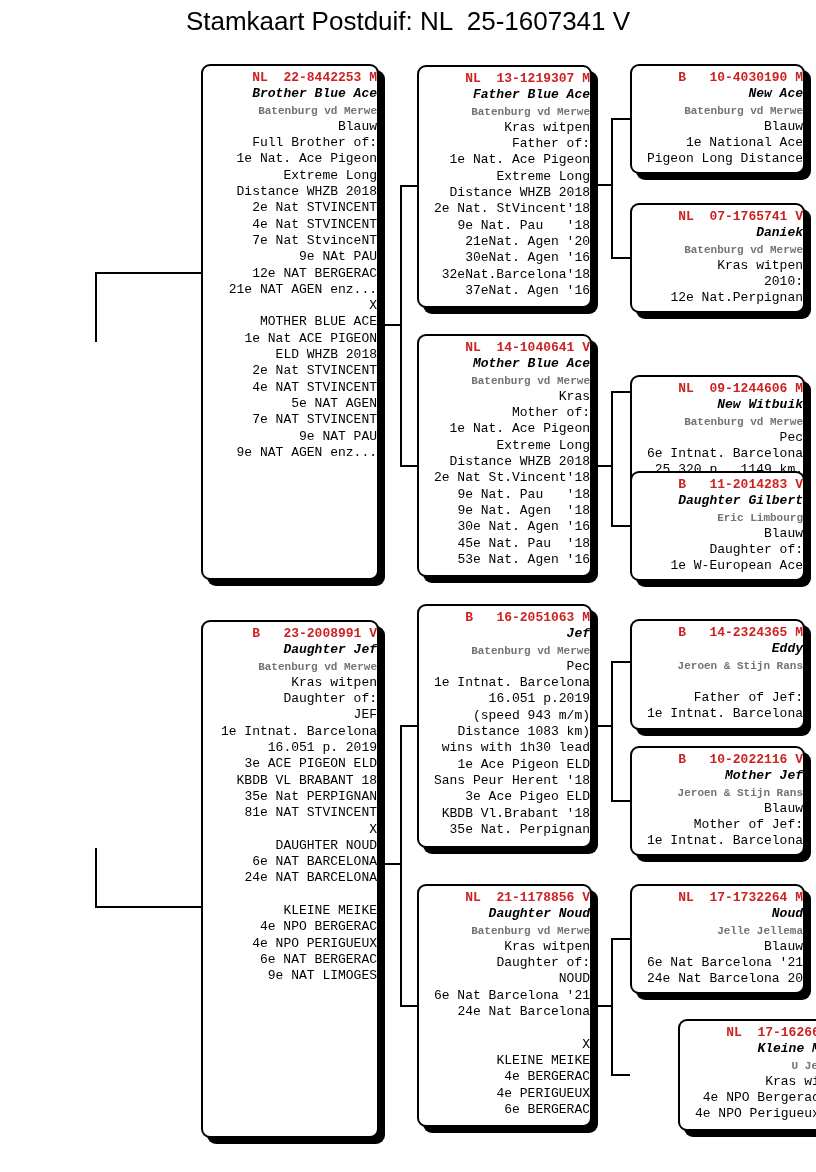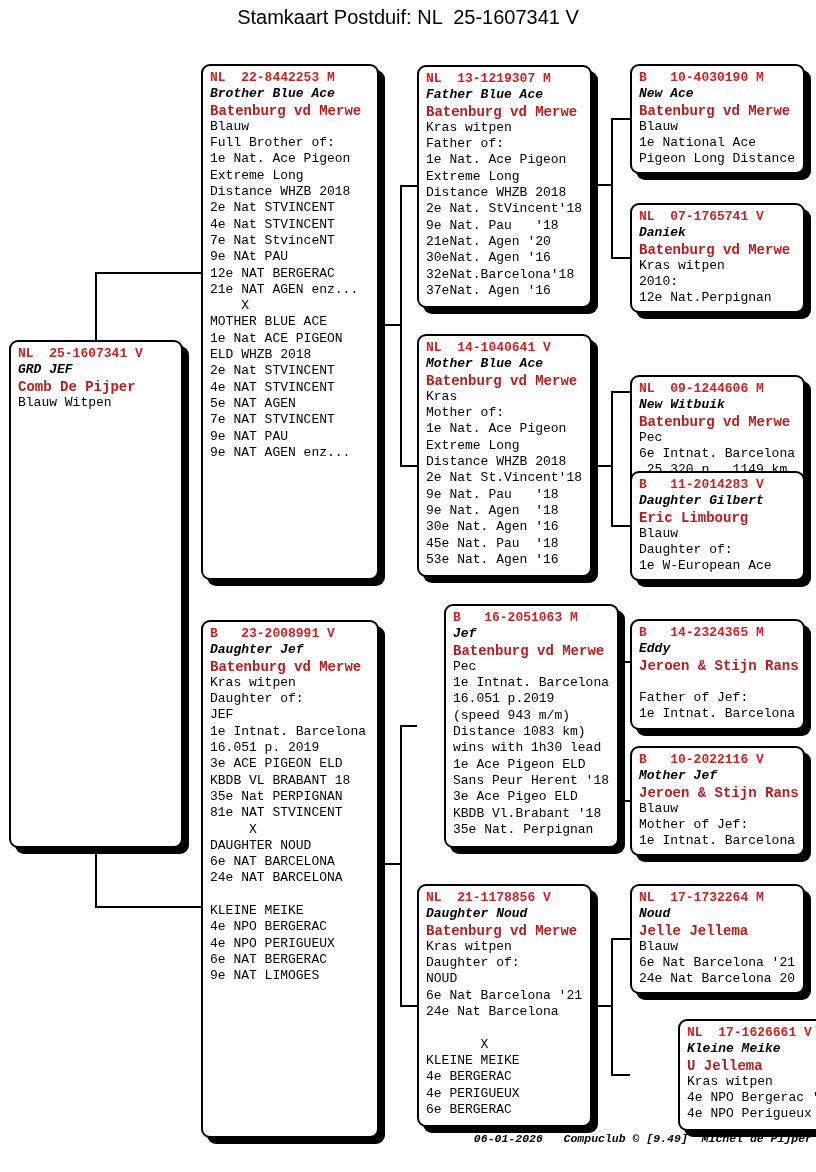--- a/index.html
+++ b/index.html
@@ -7,44 +7,45 @@
     position:relative;
     width:816px;height:1172px;
     background:#ffffff;
     font-family:"Liberation Mono","DejaVu Sans Mono",monospace;
     overflow:hidden;
   }
   .title{
     position:absolute;left:0;top:6px;width:816px;
     text-align:center;
     font-family:"Liberation Sans","DejaVu Sans",sans-serif;
-    font-size:20px;font-weight:400;color:#000;
+    font-size:26px;font-weight:400;color:#000;
     white-space:pre;
   }
   .pbox{
     position:absolute;
     background:#fff;
     border:2px solid #000;
     border-radius:9px;
     box-shadow:6px 6px 0 0 #000;
     padding:4px 0 0 7px;
     box-sizing:border-box;
     overflow:hidden;
+    text-align:right;
   }
   .pbox .ring{
     color:#cc2222;font-weight:bold;
     font-size:13px;line-height:16.3px;white-space:pre;
   }
   .pbox .pname{
     font-weight:bold;font-style:italic;
     font-size:13px;line-height:16.3px;white-space:pre;color:#000;
   }
   .pbox .fancier{
     font-weight:bold;
-    font-size:14px;line-height:16.3px;white-space:pre;color:#b91c1c;
+    font-size:11px;line-height:16.3px;white-space:pre;color:#737373;
   }
   .pbox .lines .ln{
     font-size:13px;line-height:16.3px;min-height:16.3px;
     white-space:pre;color:#000;
   }
   .conn{position:absolute;background:#000;}
   .owner-block{position:absolute;left:8px;top:1032px;color:#000;}
   .owner-name{
     font-size:17px;font-weight:bold;line-height:22px;white-space:pre;
   }
@@ -86,28 +87,20 @@
       <div class="conn" style="left: 592px; top: 725px; width: 20px; height: 2px;"></div>
       <div class="conn" style="left: 611px; top: 662px; width: 2px; height: 140px;"></div>
       <div class="conn" style="left: 611px; top: 661px; width: 19px; height: 2px;"></div>
       <div class="conn" style="left: 611px; top: 800px; width: 19px; height: 2px;"></div>
       <div class="conn" style="left: 592px; top: 1005px; width: 20px; height: 2px;"></div>
       <div class="conn" style="left: 611px; top: 939px; width: 2px; height: 137px;"></div>
       <div class="conn" style="left: 611px; top: 938px; width: 19px; height: 2px;"></div>
       <div class="conn" style="left: 611px; top: 1074px; width: 19px; height: 2px;"></div>
     </div>
 
-  <div class="pbox" style="left:9px;top:340px;width:174px;height:508px;">
-    <div class="ring">NL  25-1607341 V</div>
-    <div class="pname">GRD JEF</div>
-    <div class="fancier">Comb De Pijper</div>
-    <div class="lines">
-        <div class="ln">Blauw Witpen</div>
-      </div>
-  </div>
 
   <div class="pbox" style="left:201px;top:64px;width:178px;height:516px;">
     <div class="ring">NL  22-8442253 M</div>
     <div class="pname">Brother Blue Ace</div>
     <div class="fancier">Batenburg vd Merwe</div>
     <div class="lines">
         <div class="ln">Blauw</div>
         <div class="ln">Full Brother of:</div>
         <div class="ln">1e Nat. Ace Pigeon</div>
         <div class="ln">Extreme Long</div>
@@ -189,21 +182,21 @@
         <div class="ln">Distance WHZB 2018</div>
         <div class="ln">2e Nat St.Vincent'18</div>
         <div class="ln">9e Nat. Pau   '18</div>
         <div class="ln">9e Nat. Agen  '18</div>
         <div class="ln">30e Nat. Agen '16</div>
         <div class="ln">45e Nat. Pau  '18</div>
         <div class="ln">53e Nat. Agen '16</div>
       </div>
   </div>
 
-  <div class="pbox" style="left:417px;top:604px;width:175px;height:244px;margin-left:27px;">
+  <div class="pbox" style="left:417px;top:604px;width:175px;height:244px;">
     <div class="ring">B   16-2051063 M</div>
     <div class="pname">Jef</div>
     <div class="fancier">Batenburg vd Merwe</div>
     <div class="lines">
         <div class="ln">Pec</div>
         <div class="ln">1e Intnat. Barcelona</div>
         <div class="ln">16.051 p.2019</div>
         <div class="ln">(speed 943 m/m)</div>
         <div class="ln">Distance 1083 km)</div>
         <div class="ln">wins with 1h30 lead</div>
@@ -316,15 +309,14 @@
     <div class="pname">Kleine Meike</div>
     <div class="fancier">U Jellema</div>
     <div class="lines">
         <div class="ln">Kras witpen</div>
         <div class="ln">4e NPO Bergerac '20</div>
         <div class="ln">4e NPO Perigueux '18</div>
       </div>
   </div>
 
 
-  <div class="footer">06-01-2026   Compuclub © [9.49]  Michel de Pijper</div>
 
 </div>
 
 </body></html>

